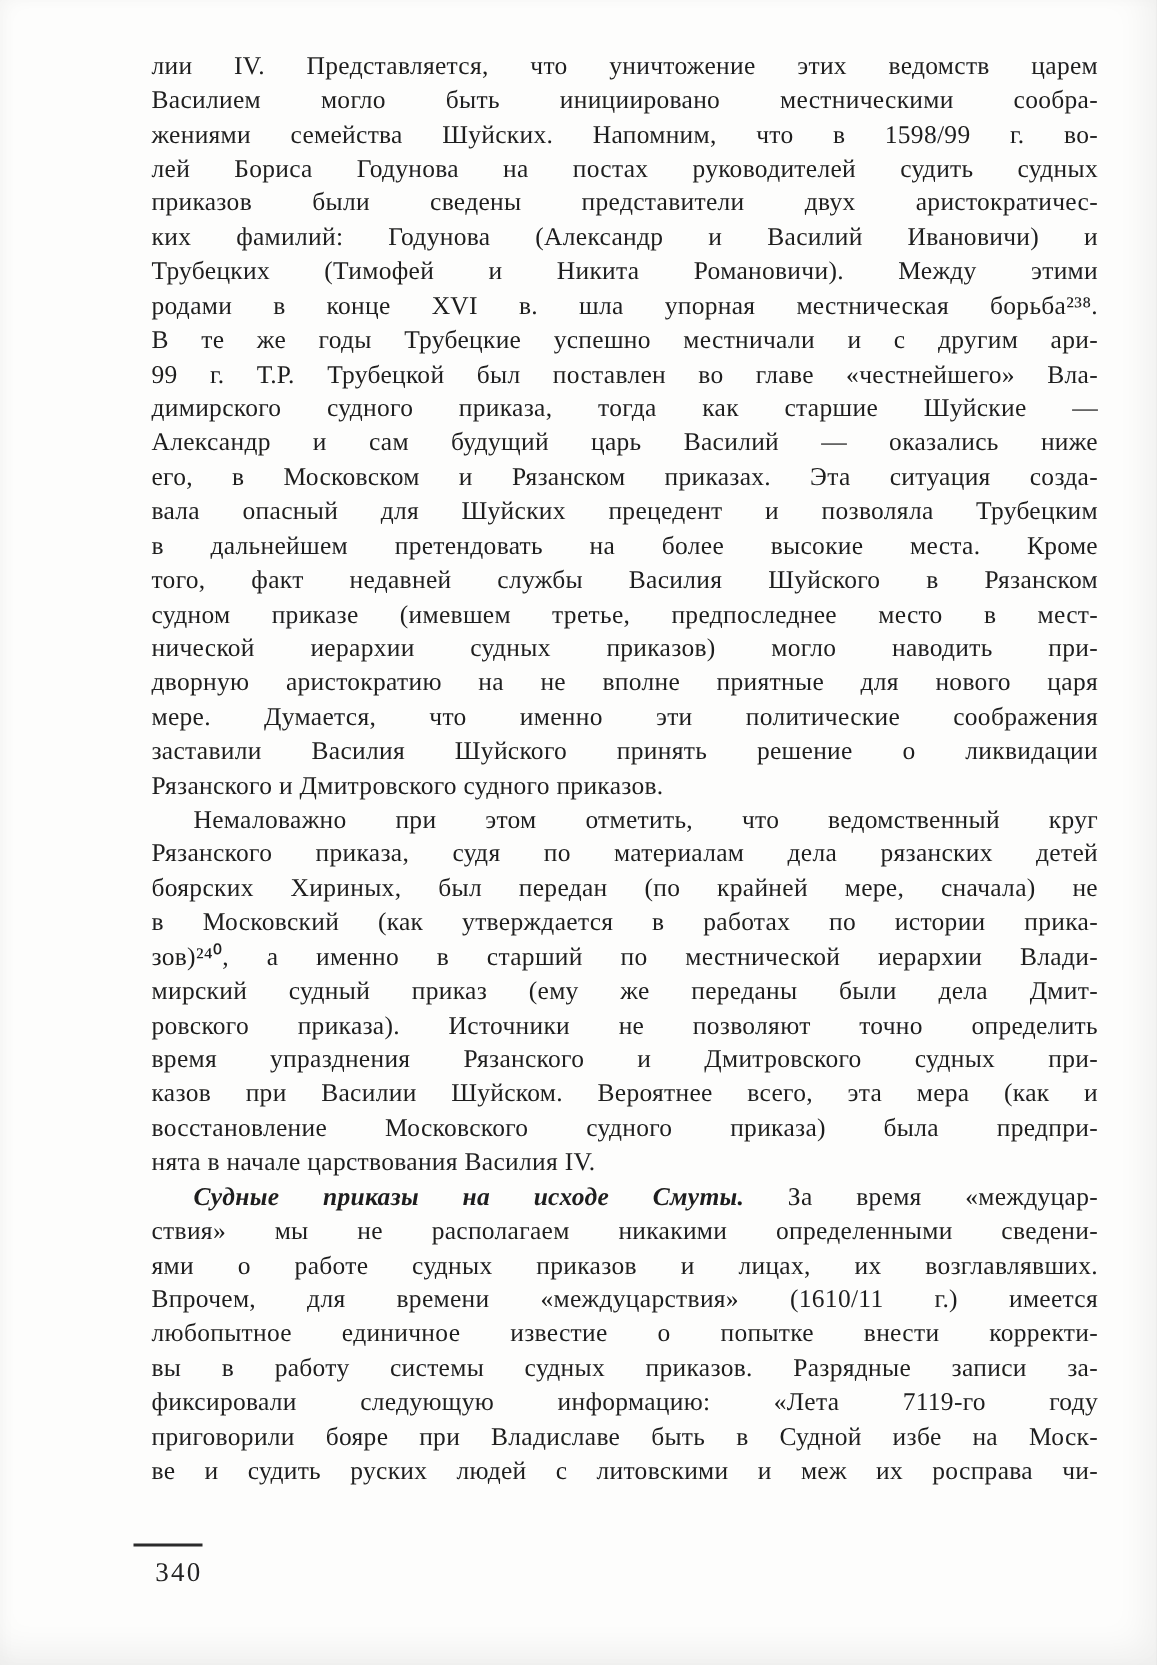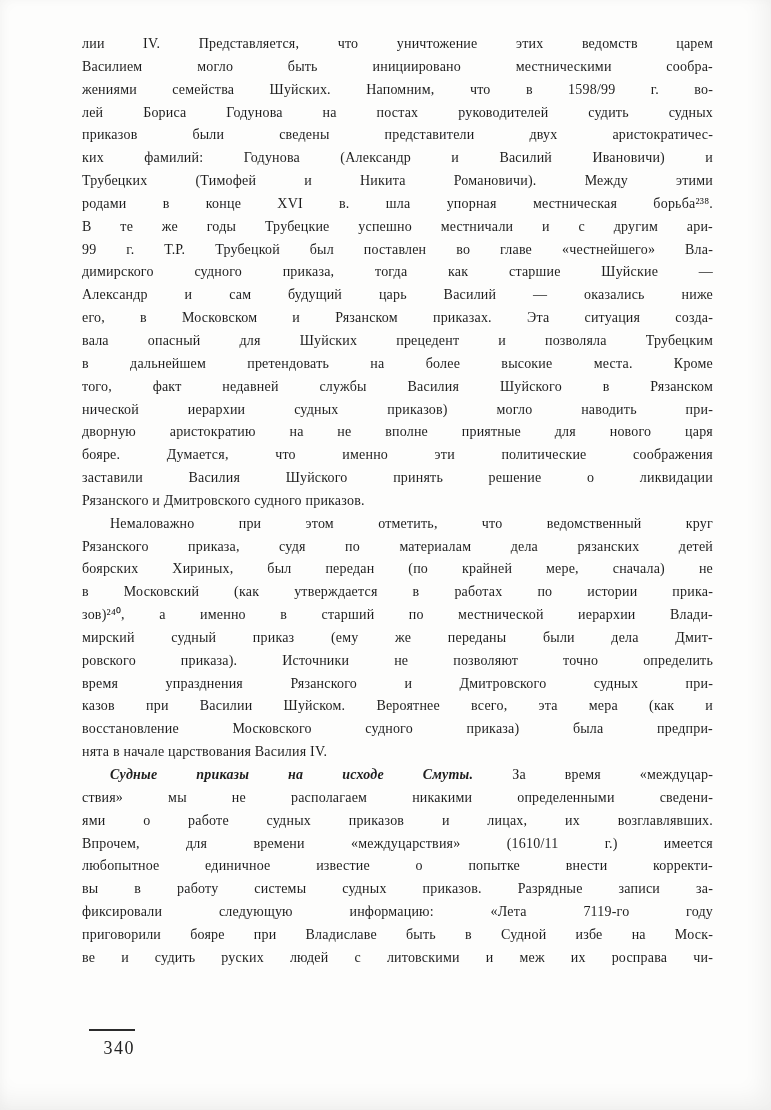--- a/index.html
+++ b/index.html
@@ -12,24 +12,24 @@
     position: relative;
     width: 771px;
     height: 1110px;
     background: #fdfdfc;
     color: #1e1e1e;
     box-shadow: inset -7px -10px 22px rgba(0,0,0,0.055), inset 3px 0 10px rgba(0,0,0,0.02);
     overflow: hidden;
   }
   .text-block {
     position: absolute;
-    left: 82px;
+    left: 101px;
     top: 33px;
     width: 631px;
-    font-size: 14px;
+    font-size: 17px;
     line-height: 22.85px;
     letter-spacing: 0.2px;
   }
   .line {
     text-align: justify;
     text-align-last: justify;
     white-space: normal;
   }
   .line.last { text-align-last: left; }
   .line.indent { padding-left: 28px; }
@@ -68,23 +68,24 @@
       <div class="line">Трубецких (Тимофей и Никита Романовичи). Между этими</div>
       <div class="line">родами в конце XVI в. шла упорная местническая борьба²³⁸.</div>
       <div class="line">В те же годы Трубецкие успешно местничали и с другим ари-</div>
       <div class="line">99 г. Т.Р. Трубецкой был поставлен во главе «честнейшего» Вла-</div>
       <div class="line">димирского судного приказа, тогда как старшие Шуйские —</div>
       <div class="line">Александр и сам будущий царь Василий — оказались ниже</div>
       <div class="line">его, в Московском и Рязанском приказах. Эта ситуация созда-</div>
       <div class="line">вала опасный для Шуйских прецедент и позволяла Трубецким</div>
       <div class="line">в дальнейшем претендовать на более высокие места. Кроме</div>
       <div class="line">того, факт недавней службы Василия Шуйского в Рязанском</div>
+      <div class="line">судном приказе (имевшем третье, предпоследнее место в мест-</div>
       <div class="line">нической иерархии судных приказов) могло наводить при-</div>
       <div class="line">дворную аристократию на не вполне приятные для нового царя</div>
-      <div class="line">бояре. Думается, что именно эти политические соображения</div>
+      <div class="line">мере. Думается, что именно эти политические соображения</div>
       <div class="line">заставили Василия Шуйского принять решение о ликвидации</div>
       <div class="line last">Рязанского и Дмитровского судного приказов.</div>
     </div>
 
     <div class="para">
       <div class="line indent">Немаловажно при этом отметить, что ведомственный круг</div>
       <div class="line">Рязанского приказа, судя по материалам дела рязанских детей</div>
       <div class="line">боярских Хириных, был передан (по крайней мере, сначала) не</div>
       <div class="line">в Московский (как утверждается в работах по истории прика-</div>
       <div class="line">зов)²⁴⁰, а именно в старший по местнической иерархии Влади-</div>

